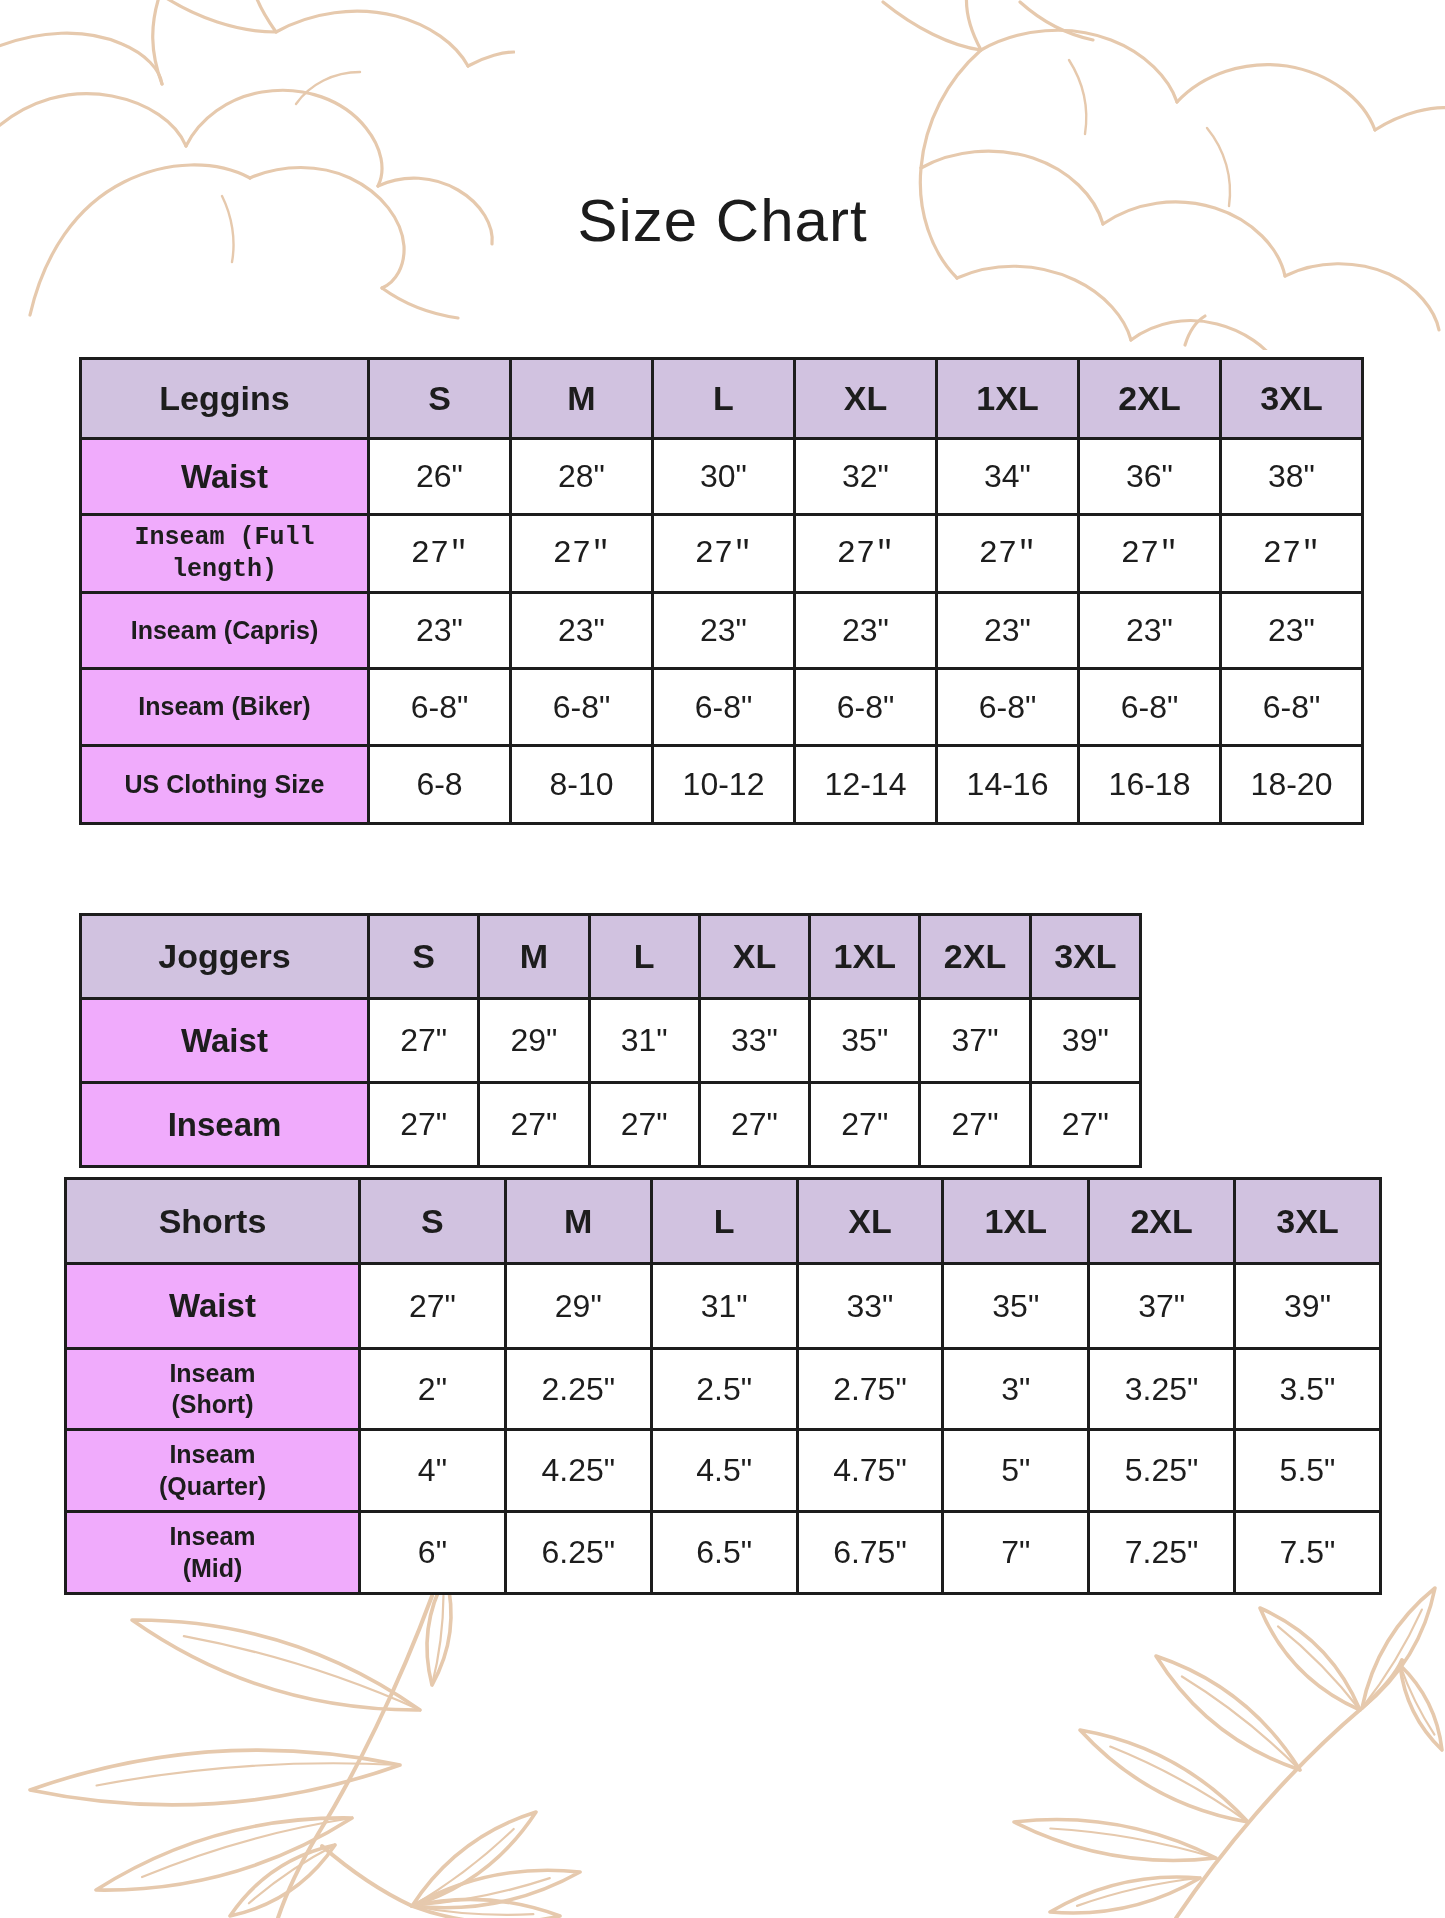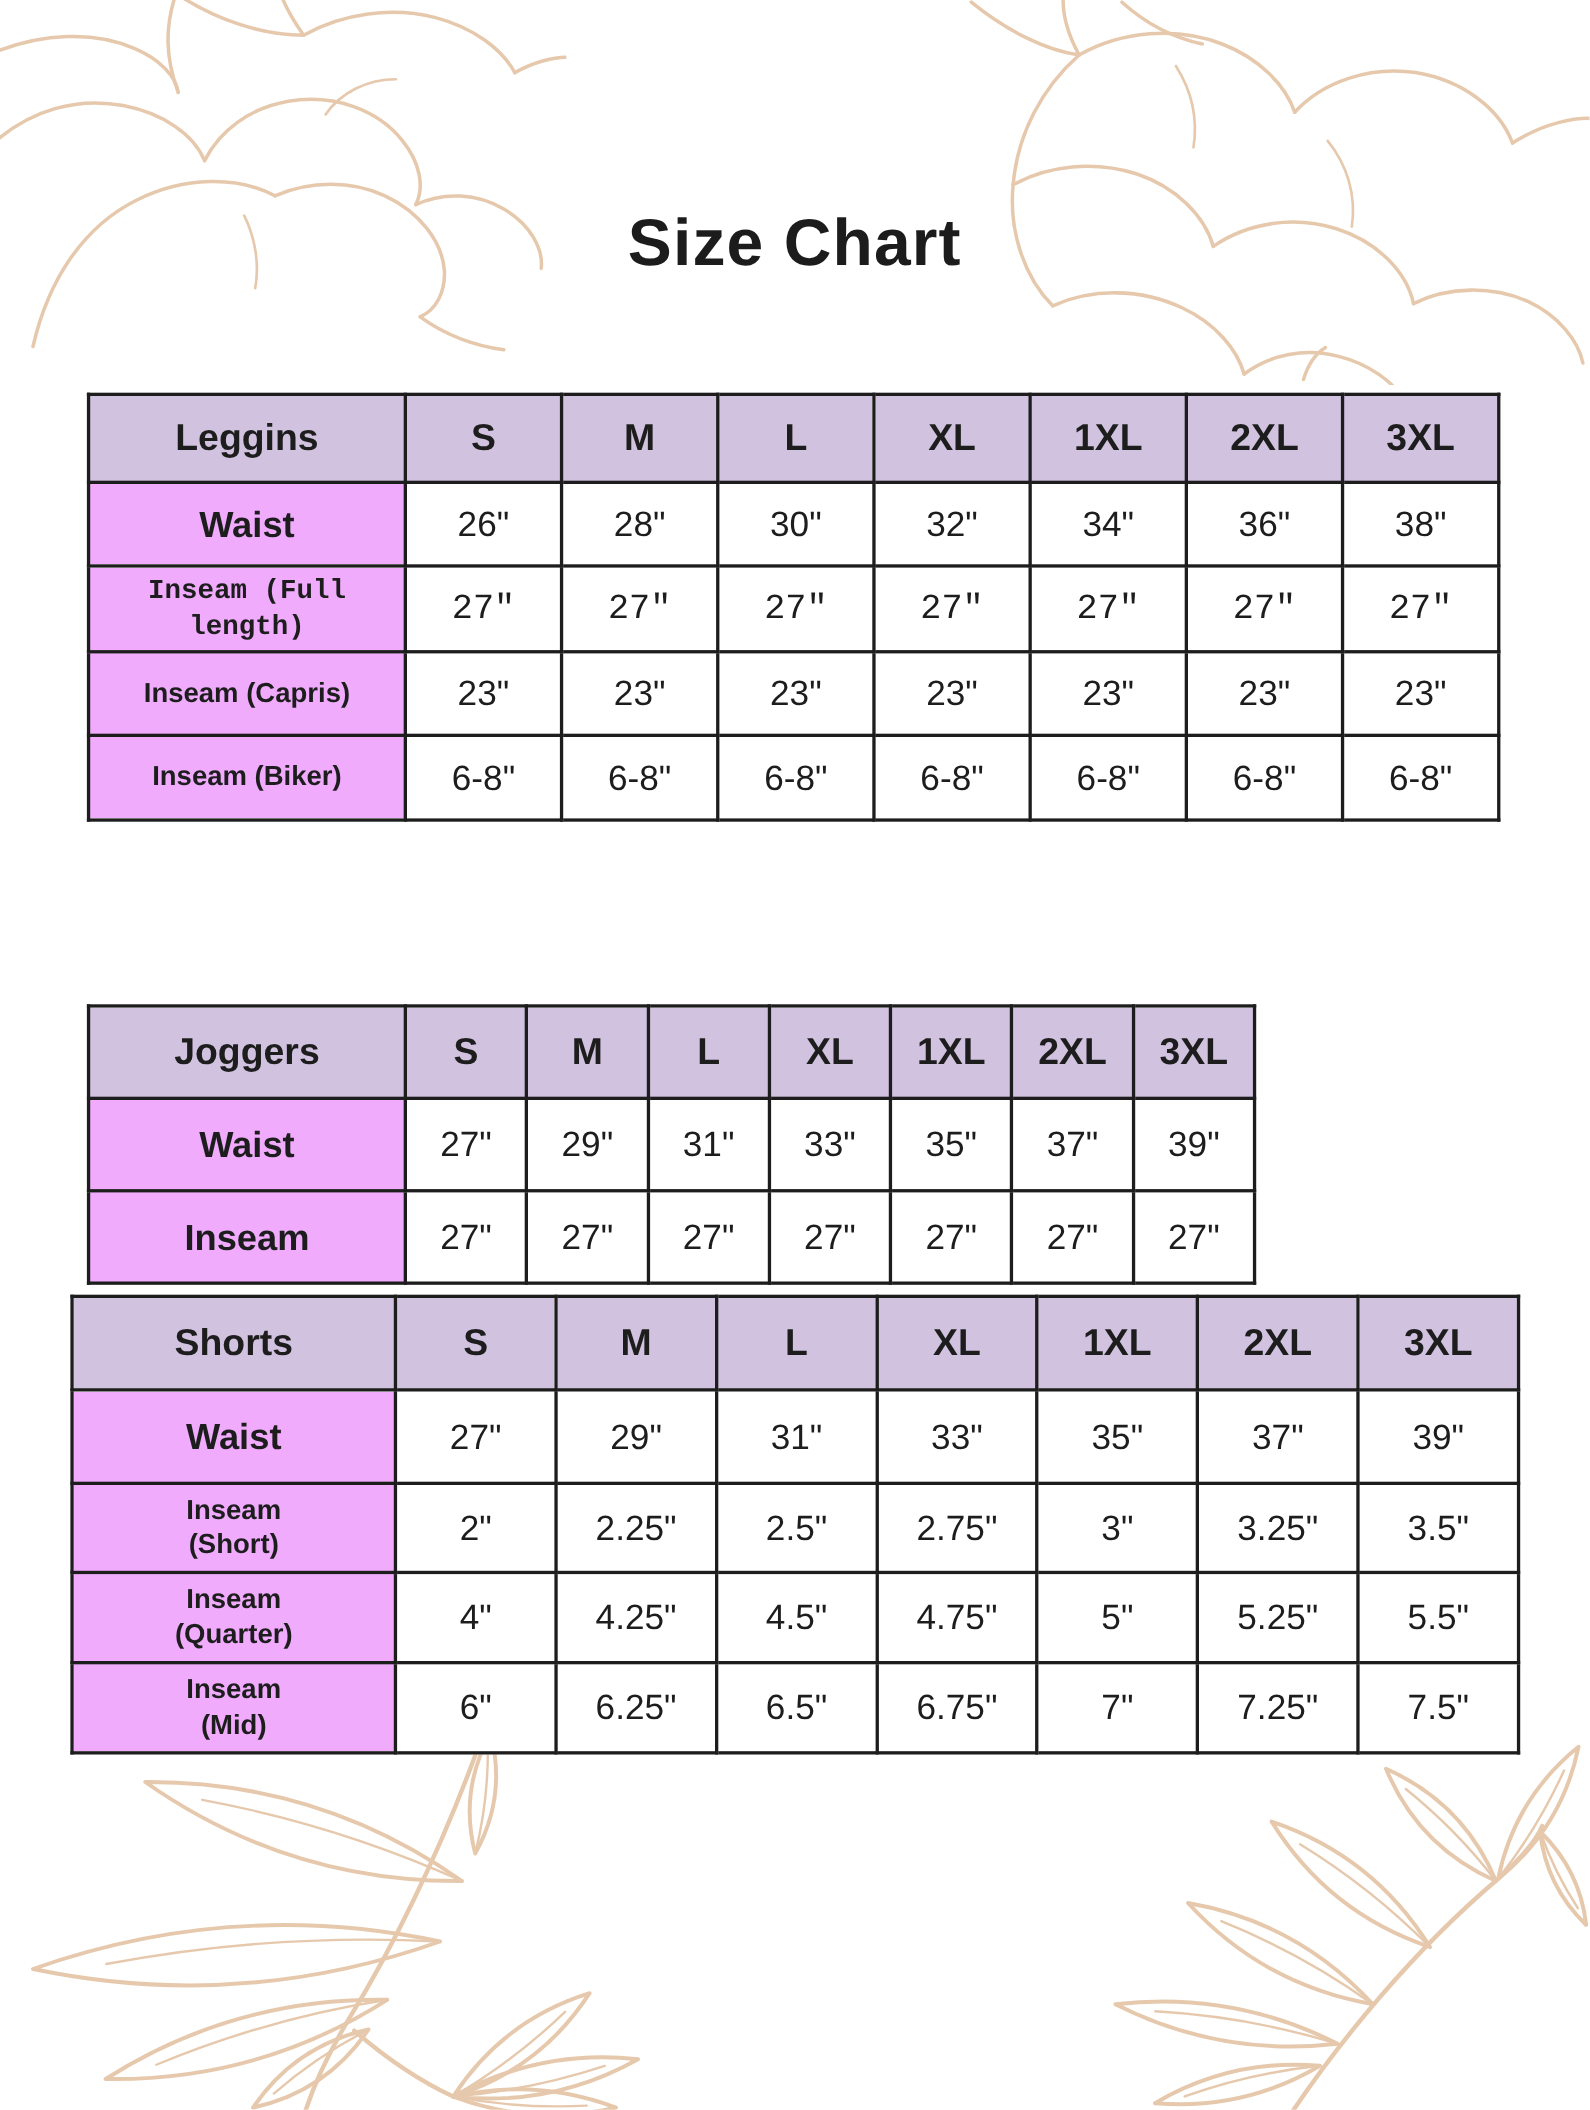--- a/index.html
+++ b/index.html
@@ -7,21 +7,21 @@
     position:relative;
     width:1445px;height:1918px;
     background:#ffffff;
     overflow:hidden;
     font-family:"Liberation Sans","DejaVu Sans",sans-serif;
     color:#1d1d1d;
   }
   .page-title{
     position:absolute;top:186px;left:0;width:100%;
     text-align:center;
-    font-size:60px;font-weight:700;letter-spacing:1px;color:#1c1c1c;
+    font-size:60px;font-weight:400;letter-spacing:1px;color:#1c1c1c;
   }
   table.size-table{
     position:absolute;
     border-collapse:collapse;
     table-layout:fixed;
     background:#ffffff;
   }
   table.size-table th, table.size-table td{
     border:3px solid #1d1d1d;
     text-align:center;vertical-align:middle;
@@ -169,20 +169,30 @@
       <tr style="height: 77px; padding-left: 43px;">
         <td class="lbl lbl-small">Inseam (Biker)</td>
         <td class="val">6-8"</td>
         <td class="val">6-8"</td>
         <td class="val">6-8"</td>
         <td class="val">6-8"</td>
         <td class="val">6-8"</td>
         <td class="val">6-8"</td>
         <td class="val">6-8"</td>
       </tr>
+      <tr style="height: 78px;">
+        <td class="lbl lbl-small">US Clothing Size</td>
+        <td class="val">6-8</td>
+        <td class="val">8-10</td>
+        <td class="val">10-12</td>
+        <td class="val">12-14</td>
+        <td class="val">14-16</td>
+        <td class="val">16-18</td>
+        <td class="val">18-20</td>
+      </tr>
     </tbody>
   </table>
 <table class="size-table" style="left: 79px; top: 913px; width: 1063px;">
     <colgroup>
       <col style="width: 288px;">
       <col>
       <col>
       <col>
       <col>
       <col>

